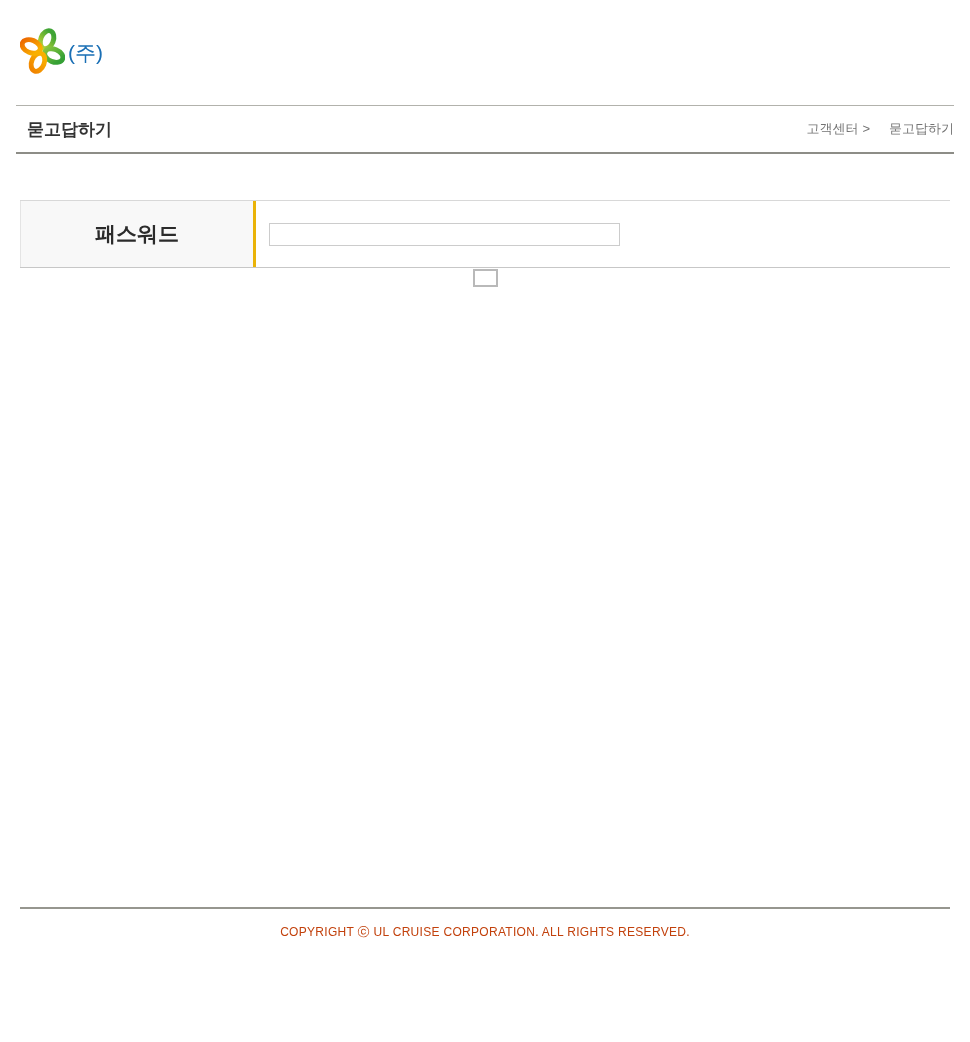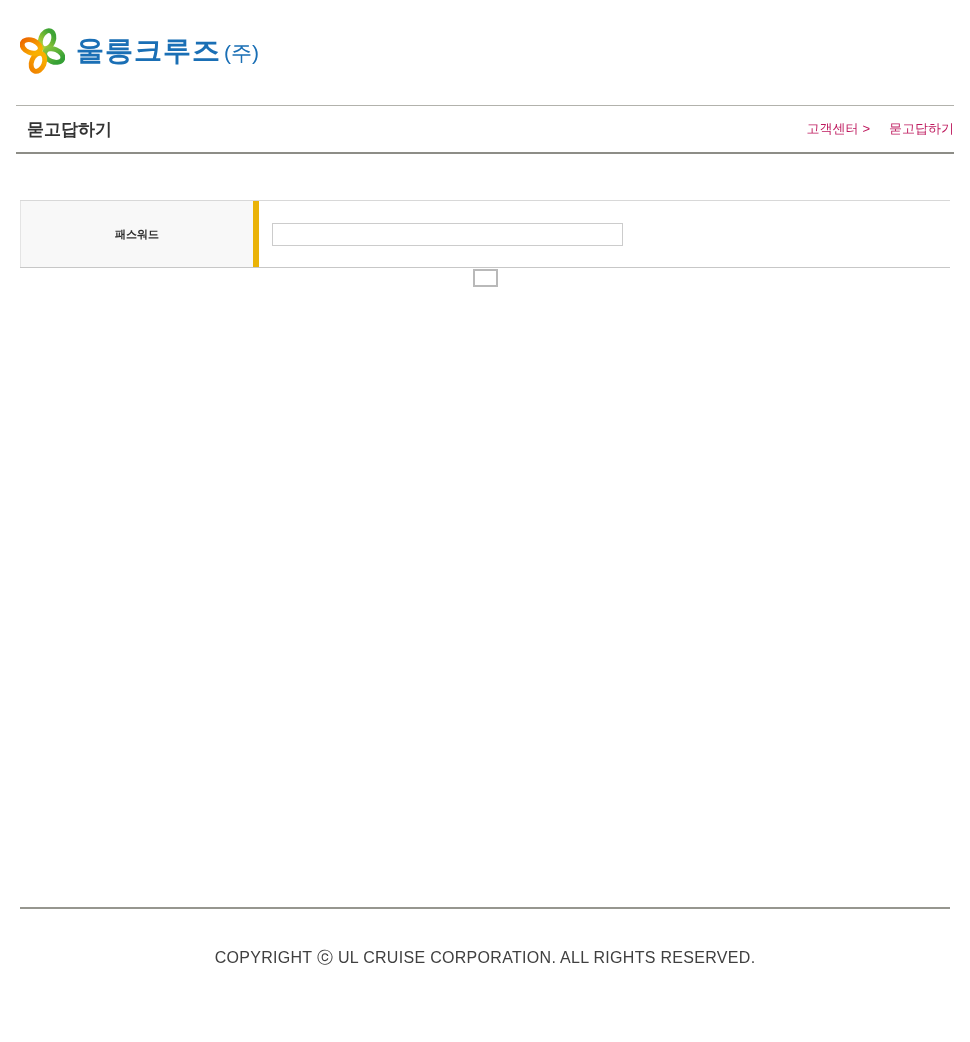--- a/index.html
+++ b/index.html
@@ -62,21 +62,21 @@
     align-items: center;
     padding-left: 11px;
   }
   .page-title {
     font-size: 17px;
     font-weight: bold;
     color: #333333;
   }
   .breadcrumb {
     font-size: 13px;
-    color: #be185d;
+    color: #737373;
     white-space: nowrap;
   }
   .breadcrumb .crumb {
     cursor: pointer;
   }
   .breadcrumb .sep {
     margin-left: 4px;
   }
   .breadcrumb .current {
     margin-left: 19px;
@@ -91,25 +91,25 @@
     display: flex;
     height: 66px;
     border-top: 1px solid #d8d8d8;
     border-bottom: 1px solid #c7c7c7;
     box-sizing: content-box;
   }
   .pw-label-cell {
     width: 232px;
     background: #f8f8f8;
     border-left: 1px solid #e4e4e4;
-    border-right: 6px solid #eab308;
+    border-right: 3px solid #eab308;
     display: flex;
     align-items: center;
     justify-content: center;
-    font-size: 11px;
+    font-size: 21px;
     font-weight: bold;
     color: #2b2b2b;
     flex: none;
   }
   .pw-input-cell {
     flex: 1;
     display: flex;
     align-items: center;
     padding-left: 13px;
   }
@@ -138,23 +138,23 @@
   .footer {
     position: absolute;
     left: 20px;
     right: 20px;
     top: 907px;
     border-top: 2px solid #96968f;
     text-align: center;
   }
   .copyright {
     display: inline-block;
-    margin-top: 39px;
-    font-size: 16px;
-    color: #404040;
+    margin-top: 15px;
+    font-size: 12px;
+    color: #c2410c;
     letter-spacing: 0.3px;
   }
 </style>
 </head>
 <body>
 
 <div class="logo-row">
   <a class="logo">
     <svg class="logo-flower" viewBox="0 0 50 54" xmlns="http://www.w3.org/2000/svg">
       <defs>
@@ -175,21 +175,20 @@
             <stop offset="1" stop-color="#ec6500"></stop>
         </linearGradient>
       </defs>
       <g fill="none" stroke-width="5.5" transform="rotate(22 25 27)">
         <ellipse cx="25" cy="13.5" rx="7" ry="10.5" stroke="url(#gTop)"></ellipse>
         <ellipse cx="38.5" cy="27" rx="10.5" ry="7" stroke="url(#gRight)"></ellipse>
         <ellipse cx="25" cy="40.5" rx="7" ry="10.5" stroke="url(#gBottom)"></ellipse>
         <ellipse cx="11.5" cy="27" rx="10.5" ry="7" stroke="url(#gLeft)"></ellipse>
       </g>
     </svg>
-    <span class="logo-text">울릉크루즈</span>
     <span class="logo-suffix">(주)</span>
   </a>
 </div>
 
 <div class="title-bar">
   <span class="page-title">묻고답하기</span>
   <span class="breadcrumb">
     <span class="crumb">고객센터</span><span class="sep">&gt;</span><span class="crumb current">묻고답하기</span>
   </span>
 </div>

